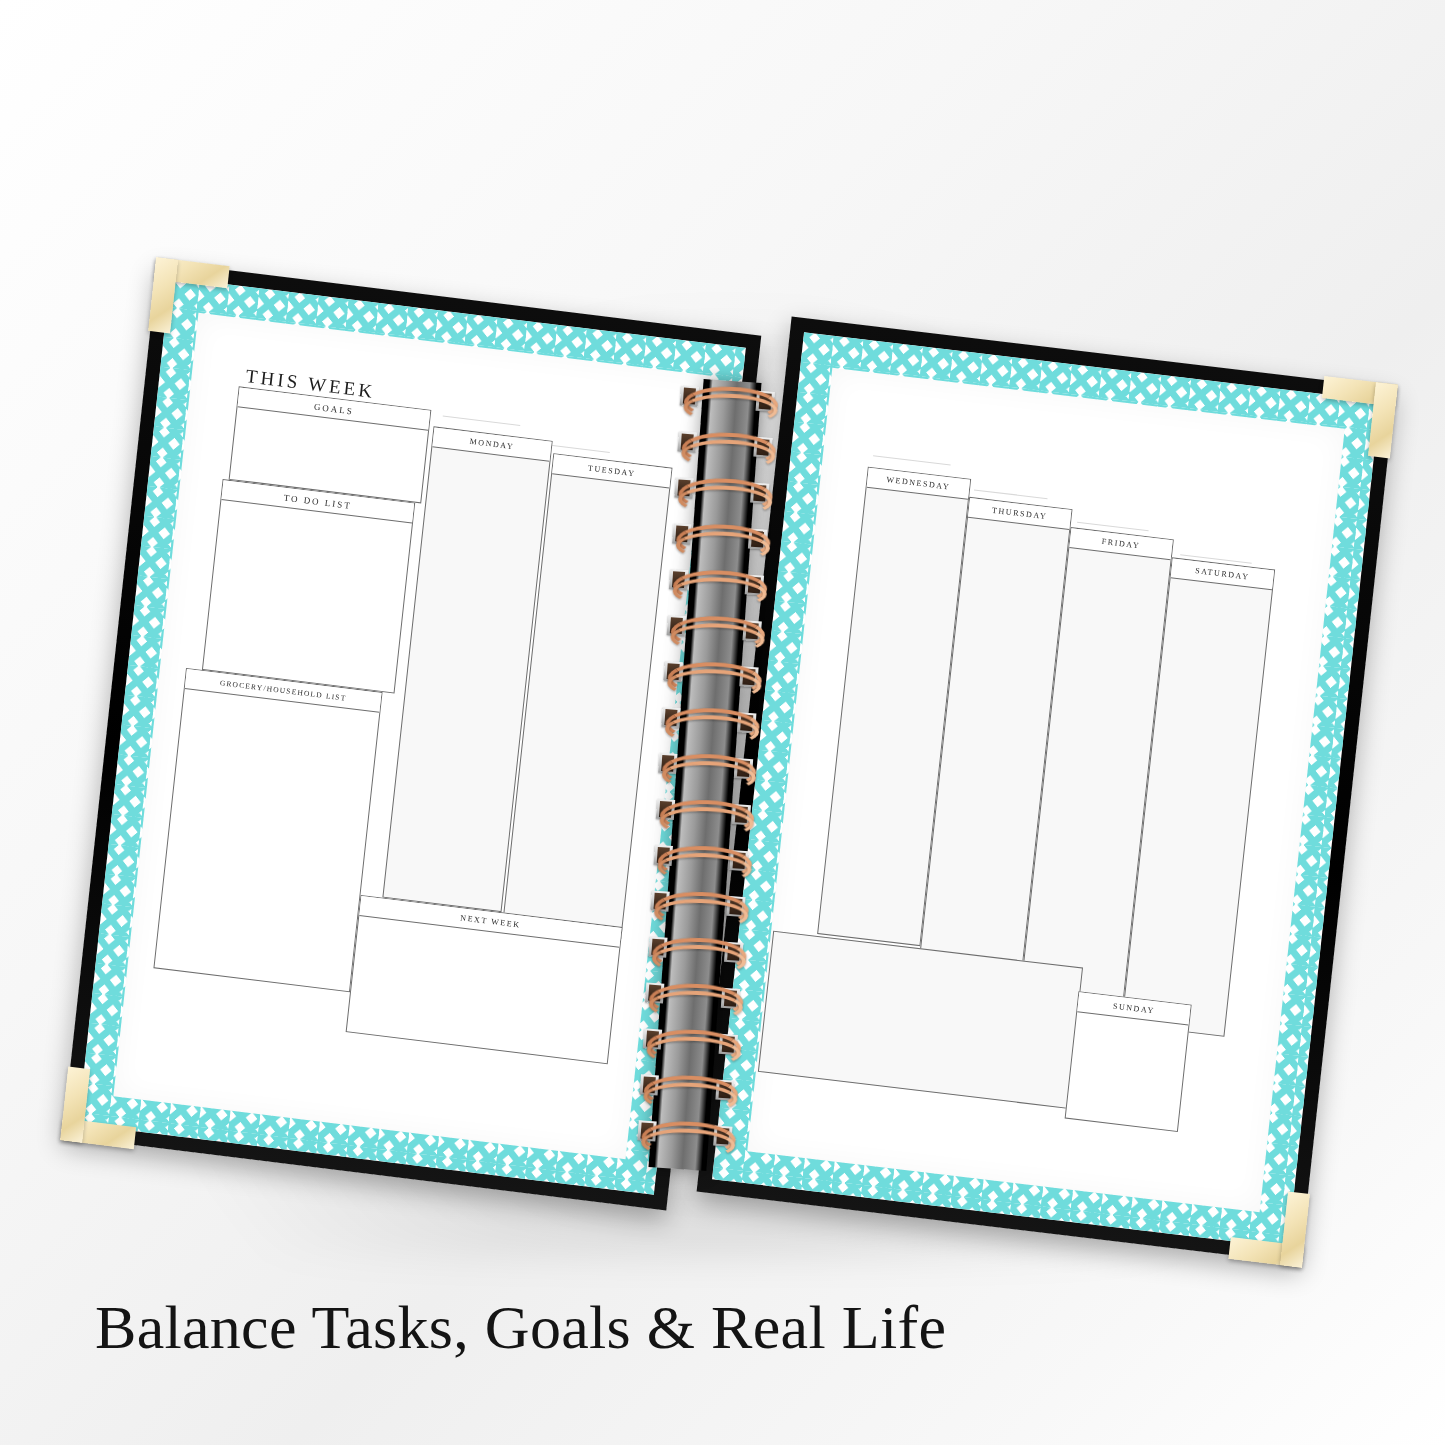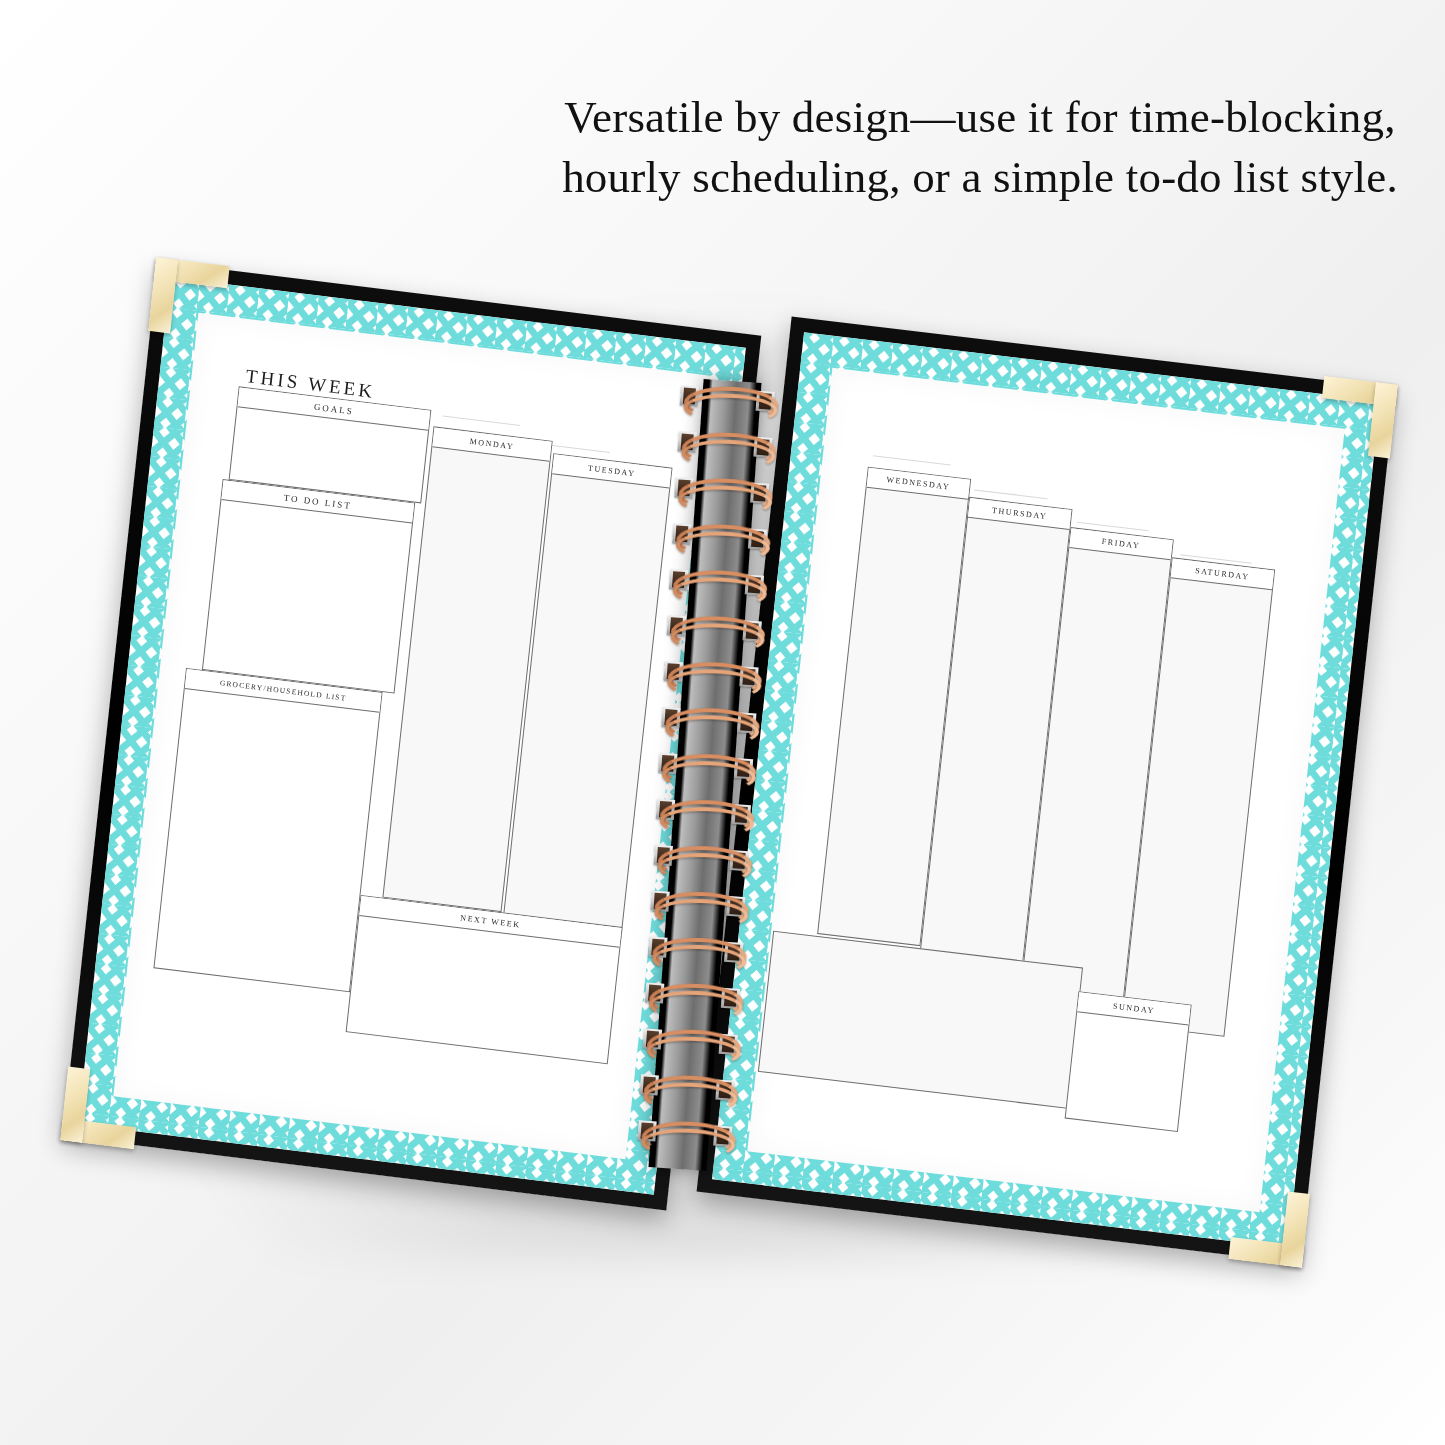--- a/index.html
+++ b/index.html
@@ -143,21 +143,20 @@
   .ring .tabL::after,.ring .tabR::after{
     content:"";position:absolute;left:3px;top:2px;width:12px;height:16px;
     background:linear-gradient(180deg,#5a3f2c,#2d1d13);
   }
 </style>
 </head>
 <body>
 
 <div class="stage">
 
-  <div class="headline">Versatile by design—use it for time-blocking, hourly scheduling, or a simple to-do list style.</div>
 
   <div class="book">
     <div class="book-shadow"></div>
 
     <div class="leaf" style="left:108px;top:296px;width:608px;height:880px;transform:rotate(6.2deg) skewY(0.8deg);">
 
       <div class="cover"></div>
 
       <div class="chevron-frame" style="left:14px;top:14px;right:14px;bottom:14px;"></div>
 
@@ -350,14 +349,15 @@
             <span class="tabL"></span>
             <span class="tabR"></span>
             <span class="band"></span>
             <span class="band b2"></span>
           </div>
         </div>
     </div>
 
   </div>
 
+  <div class="footline">Balance Tasks, Goals &amp; Real Life</div>
 
 </div>
 
 </body></html>

